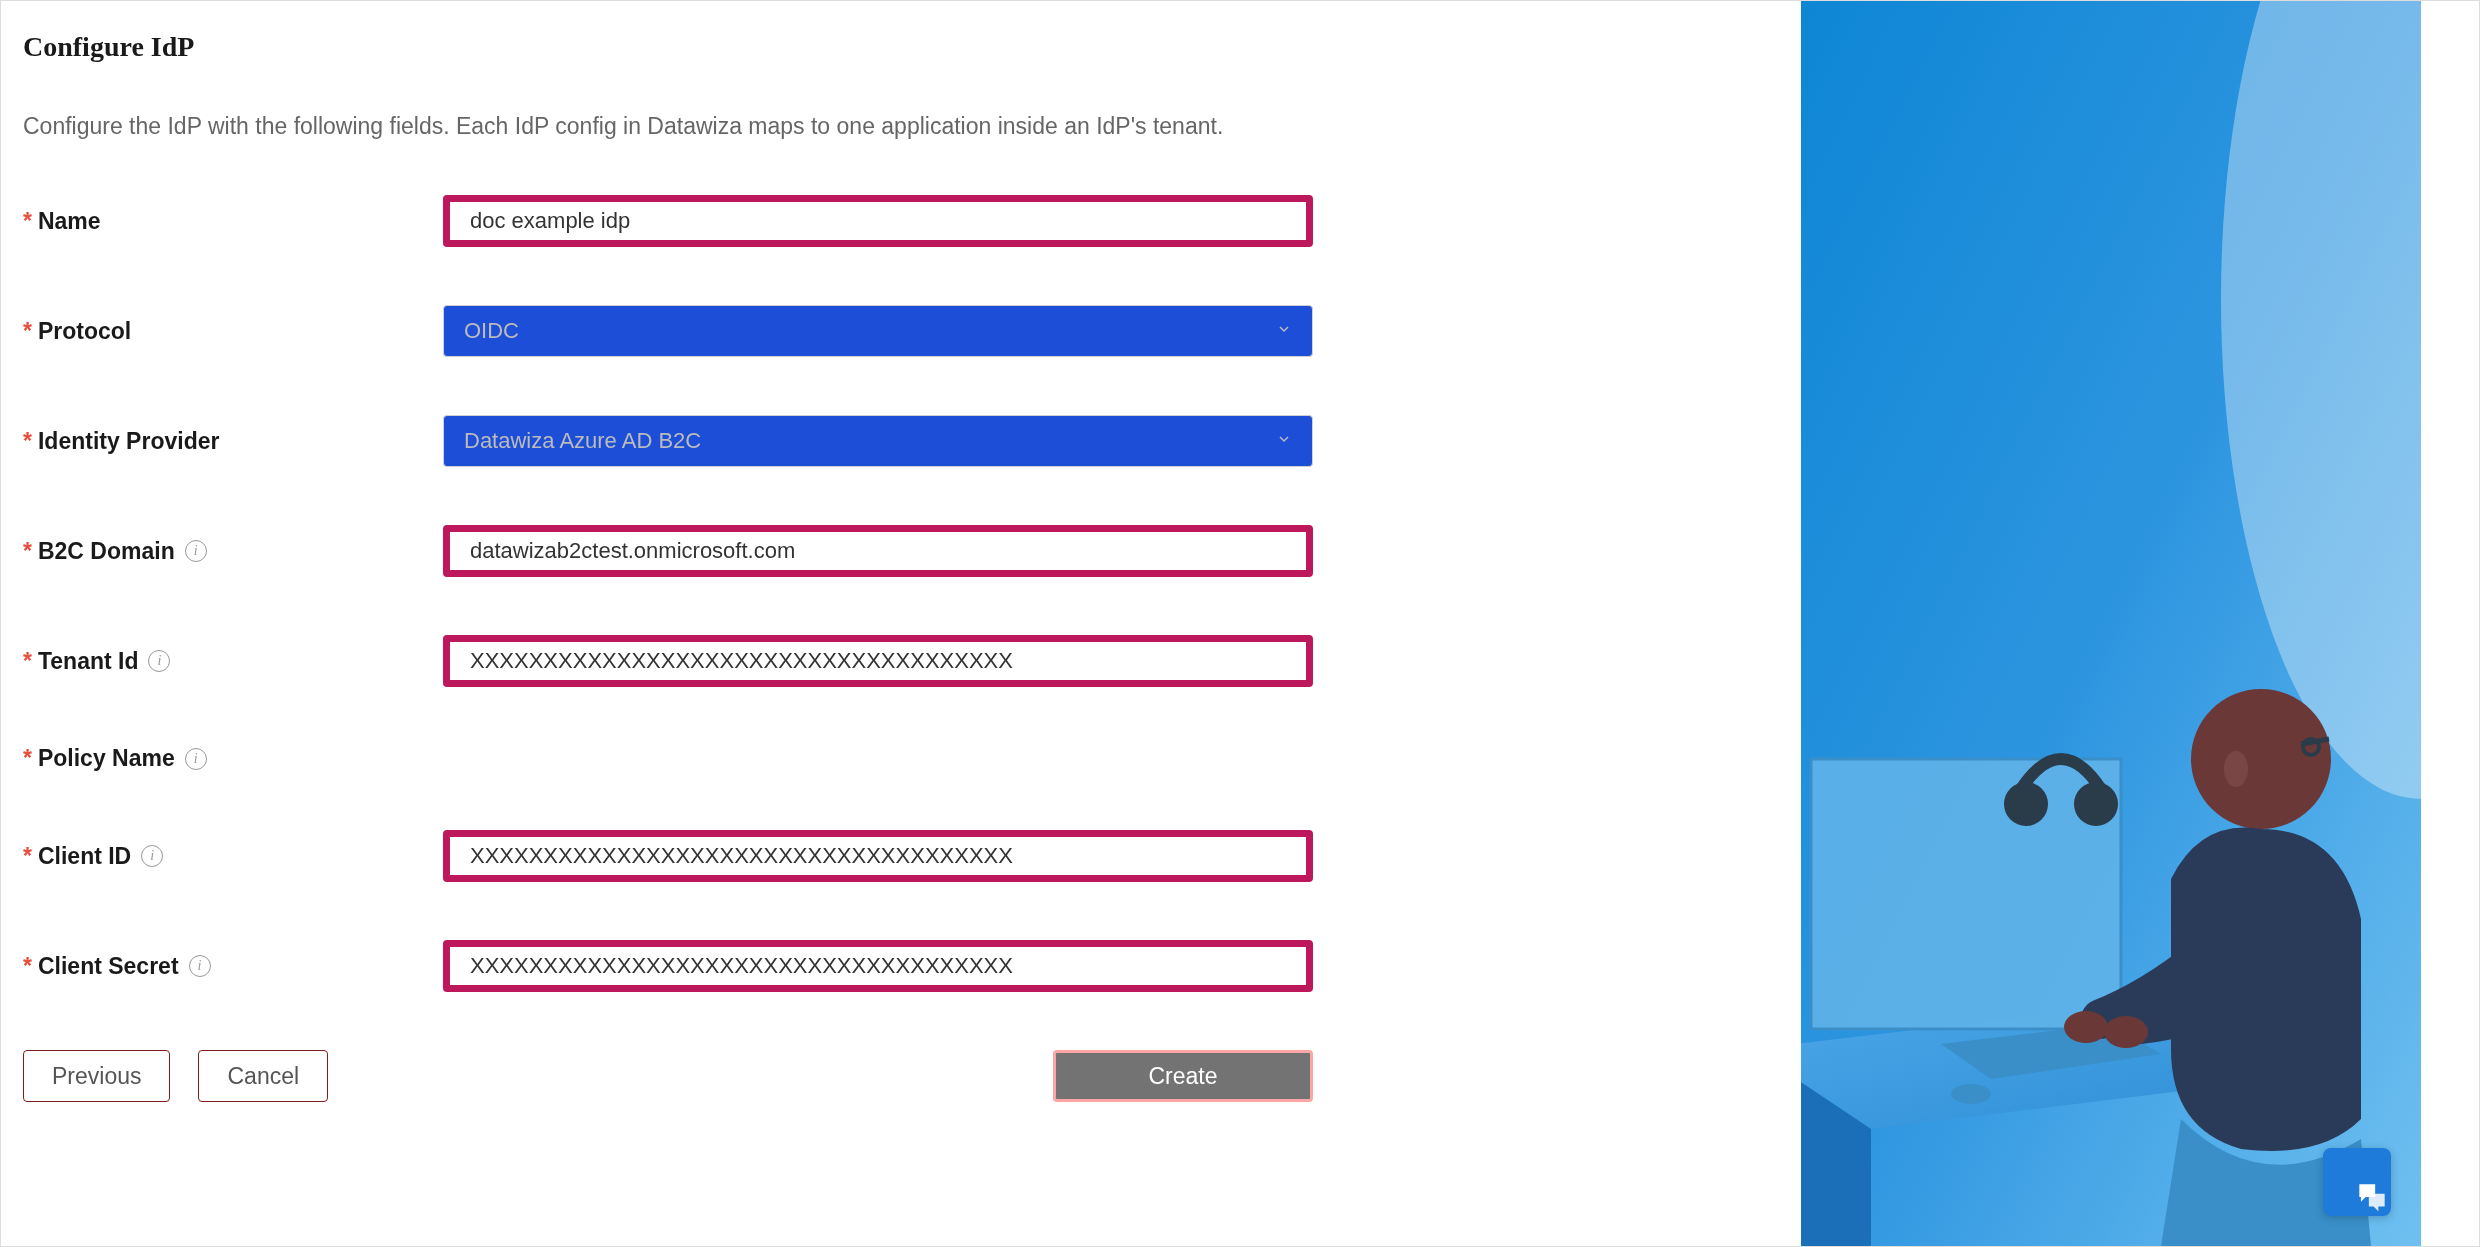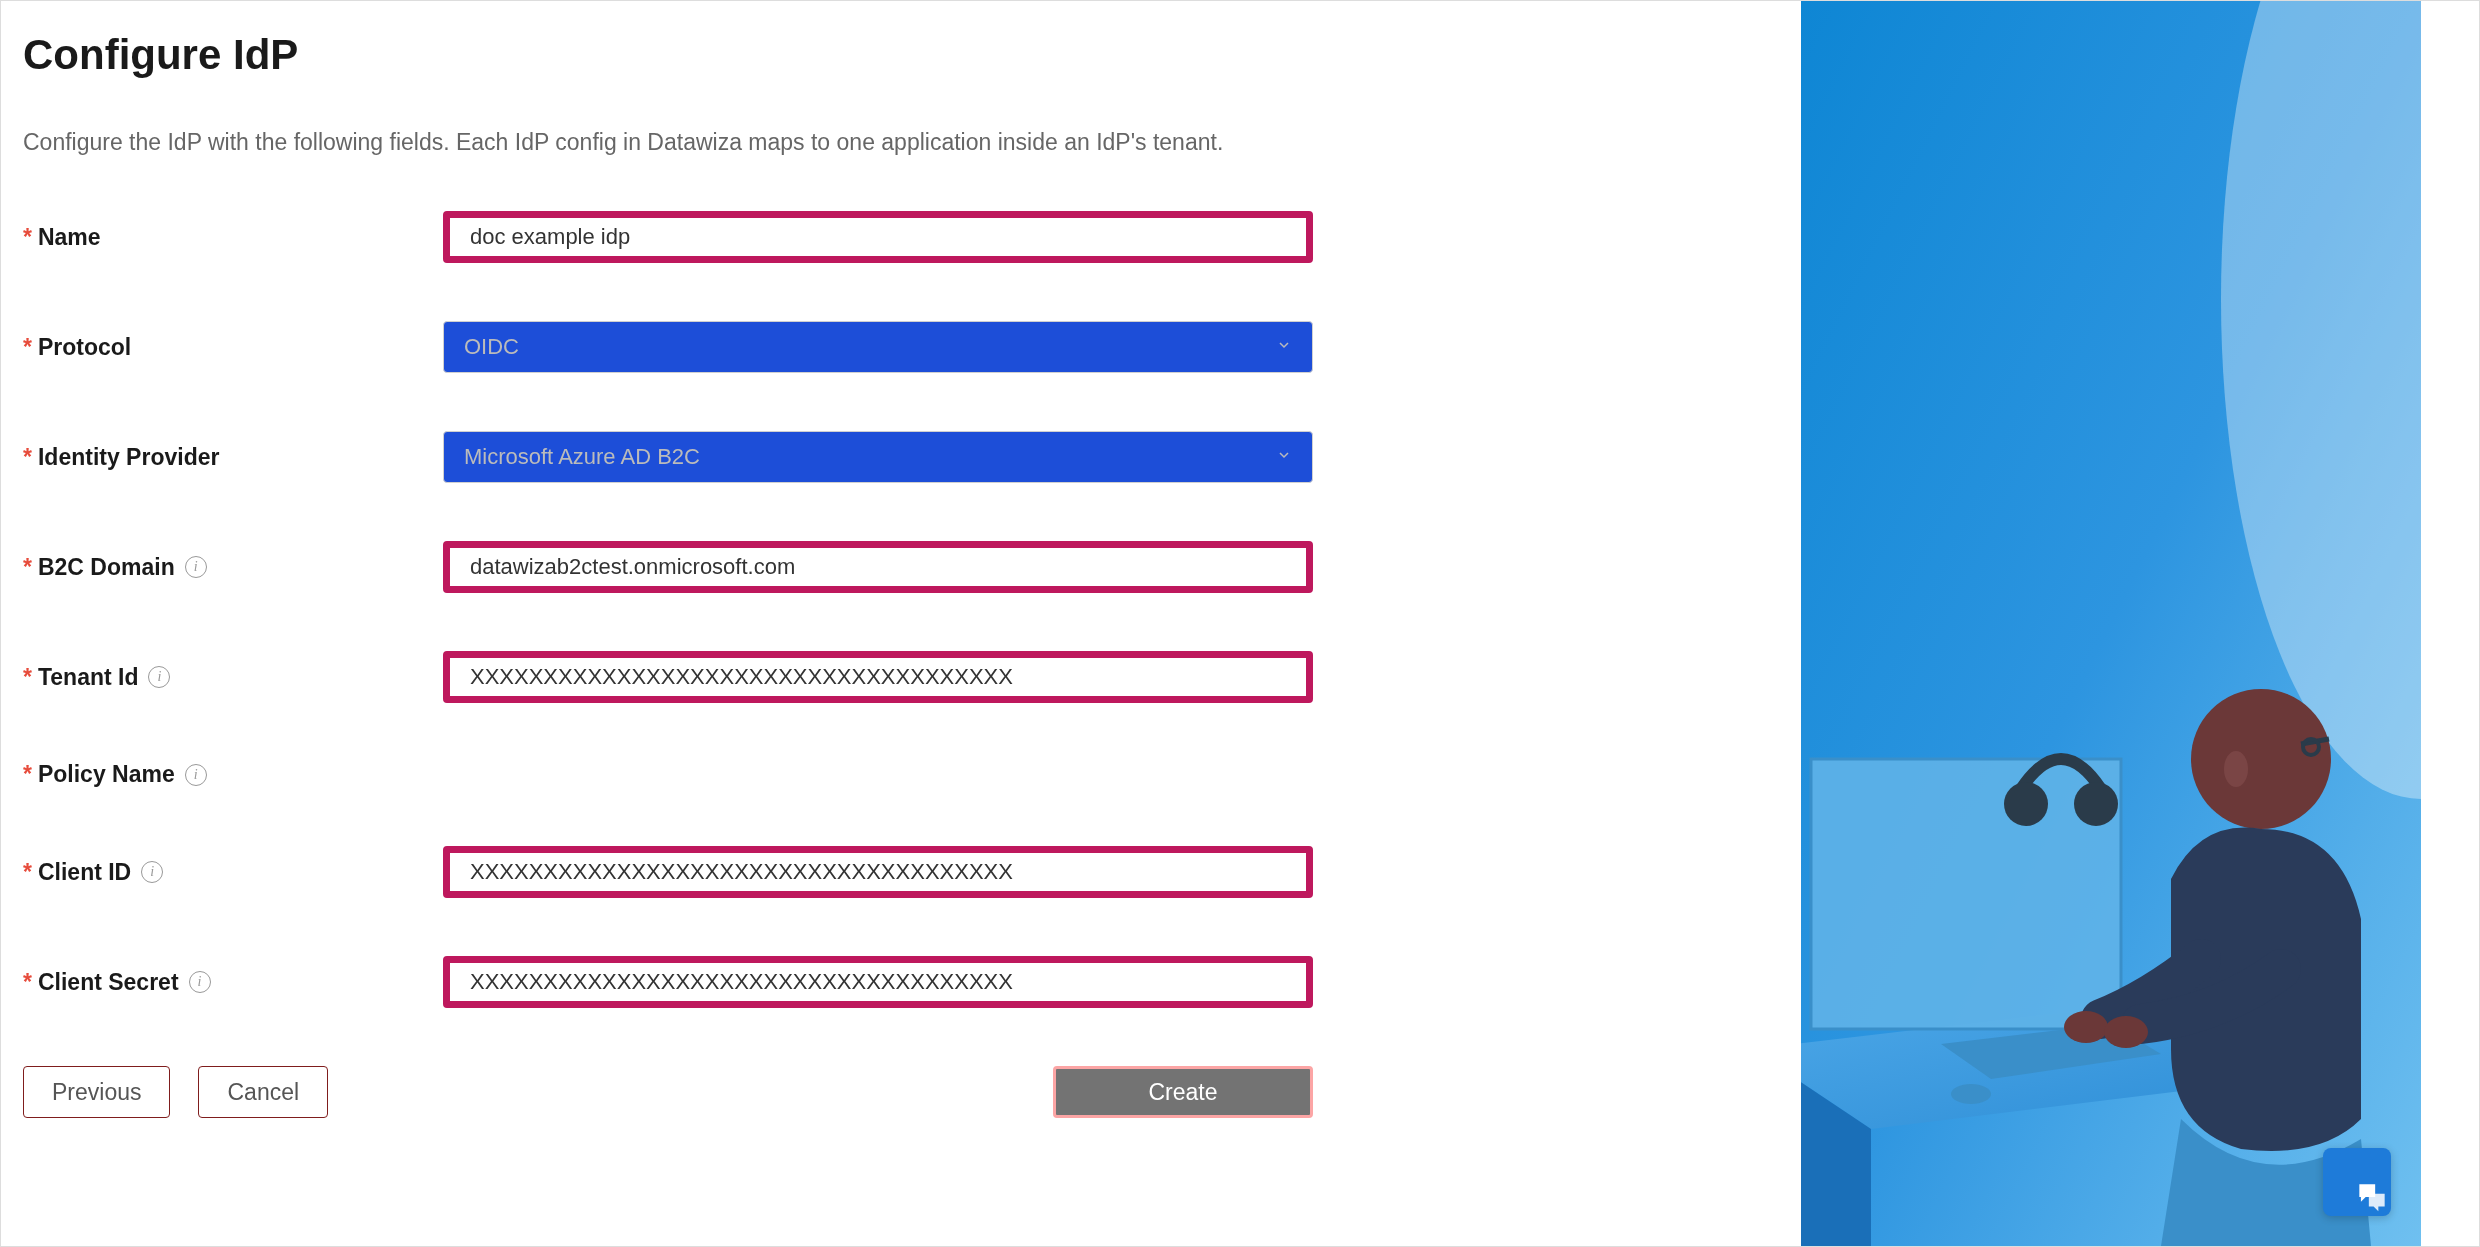--- a/index.html
+++ b/index.html
@@ -20,24 +20,25 @@
     .container {
       display: flex;
       height: 100%;
     }
     .form-panel {
       flex: 1;
       padding: 30px 30px 30px 22px;
       max-width: 1800px;
     }
     .page-title {
-      font-size: 42px;
+      font-size: 28px;
       font-weight: 600;
       color: #1a1a1a;
       margin-bottom: 50px;
+      font-family: Liberation Serif, serif;
     }
     .page-description {
       font-size: 23px;
       color: #666;
       margin-bottom: 55px;
     }
     .form-row {
       display: flex;
       align-items: center;
       margin-bottom: 58px;
@@ -192,21 +193,21 @@
         </span>
       </div>
     </div>
 
     <div class="form-row">
       <div class="form-label">
         <span class="required-asterisk">*</span>
         <span>Identity Provider</span>
       </div>
       <div class="form-select">
-        <span>Microsoft Azure AD B2C</span>
+        <span>Datawiza Azure AD B2C</span>
         <span class="chevron-down">
           <svg width="16" height="16" viewBox="0 0 16 16" fill="none">
               <path d="M4 6 L8 10 L12 6" stroke="#bbb" stroke-width="1.5" fill="none"></path>
             </svg>
         </span>
       </div>
     </div>
 
     <div class="form-row">
       <div class="form-label">

